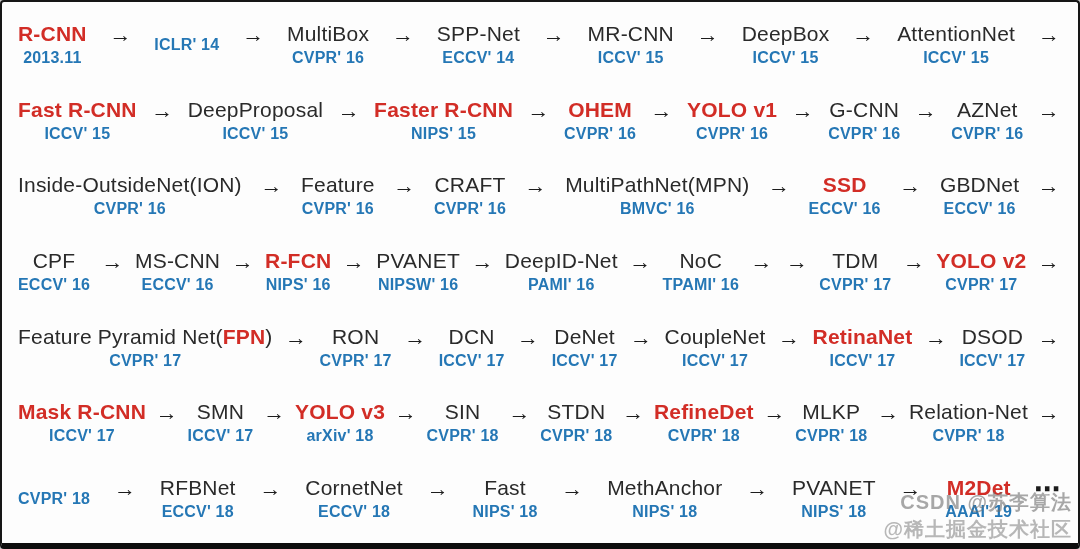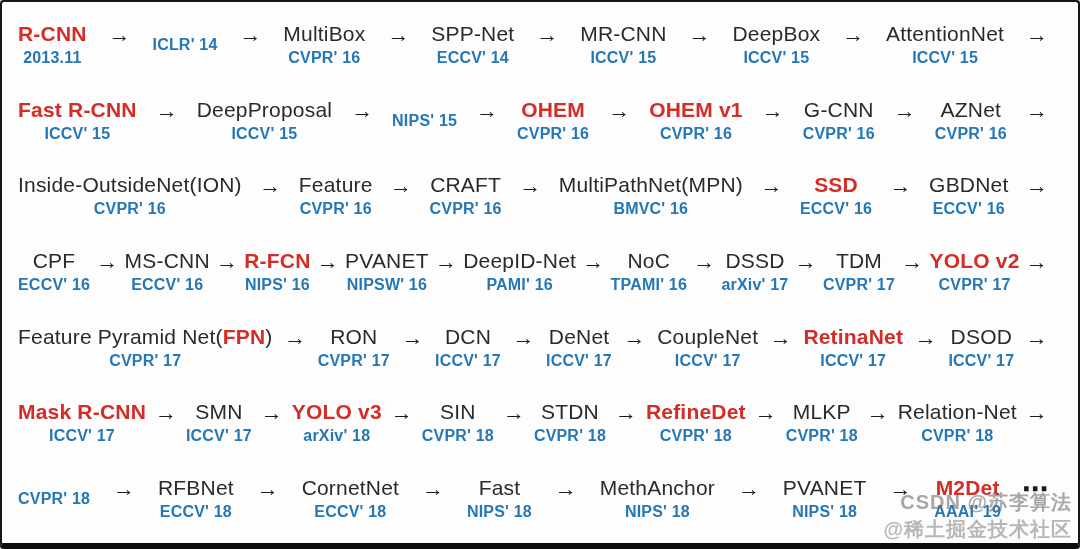--- a/index.html
+++ b/index.html
@@ -10,21 +10,21 @@
   .frame{
     width:1080px;height:549px;box-sizing:border-box;
     background:#fdfdfd;
     border:2px solid #161616;border-bottom:6px solid #0d0d0d;
     border-radius:4px;
     position:relative;overflow:hidden;
   }
   .timeline{
     display:flex;flex-direction:column;
     height:100%;box-sizing:border-box;
-    padding:4px 12px 8px 0;
+    padding:4px 0 8px 0;
   }
   .row{
     flex:1;
     display:flex;align-items:center;justify-content:space-between;
     padding:0 16px;
   }
   .node{display:flex;flex-direction:column;align-items:center;}
   .name{
     font-size:21px;line-height:26px;color:var(--ink);
     white-space:nowrap;letter-spacing:.2px;
@@ -101,30 +101,31 @@
           <div class="name"><span class="red">Fast R-CNN</span></div>
           <div class="venue">ICCV' 15</div>
         </div>
         <div class="arrow">→</div>
         <div class="node">
           <div class="name"><span>DeepProposal</span></div>
           <div class="venue">ICCV' 15</div>
         </div>
         <div class="arrow">→</div>
         <div class="node">
+          <div class="name"><span class="red">Faster R-CNN</span></div>
           <div class="venue">NIPS' 15</div>
         </div>
         <div class="arrow">→</div>
         <div class="node">
           <div class="name"><span class="red">OHEM</span></div>
           <div class="venue">CVPR' 16</div>
         </div>
         <div class="arrow">→</div>
         <div class="node">
-          <div class="name"><span class="red">OHEM v1</span></div>
+          <div class="name"><span class="red">YOLO v1</span></div>
           <div class="venue">CVPR' 16</div>
         </div>
         <div class="arrow">→</div>
         <div class="node">
           <div class="name"><span>G-CNN</span></div>
           <div class="venue">CVPR' 16</div>
         </div>
         <div class="arrow">→</div>
         <div class="node">
           <div class="name"><span>AZNet</span></div>
@@ -188,24 +189,20 @@
         <div class="node">
           <div class="name"><span>DeepID-Net</span></div>
           <div class="venue">PAMI' 16</div>
         </div>
         <div class="arrow">→</div>
         <div class="node">
           <div class="name"><span>NoC</span></div>
           <div class="venue">TPAMI' 16</div>
         </div>
         <div class="arrow">→</div>
-        <div class="node">
-          <div class="name"><span>DSSD</span></div>
-          <div class="venue">arXiv' 17</div>
-        </div>
         <div class="arrow">→</div>
         <div class="node">
           <div class="name"><span>TDM</span></div>
           <div class="venue">CVPR' 17</div>
         </div>
         <div class="arrow">→</div>
         <div class="node">
           <div class="name"><span class="red">YOLO v2</span></div>
           <div class="venue">CVPR' 17</div>
         </div>

